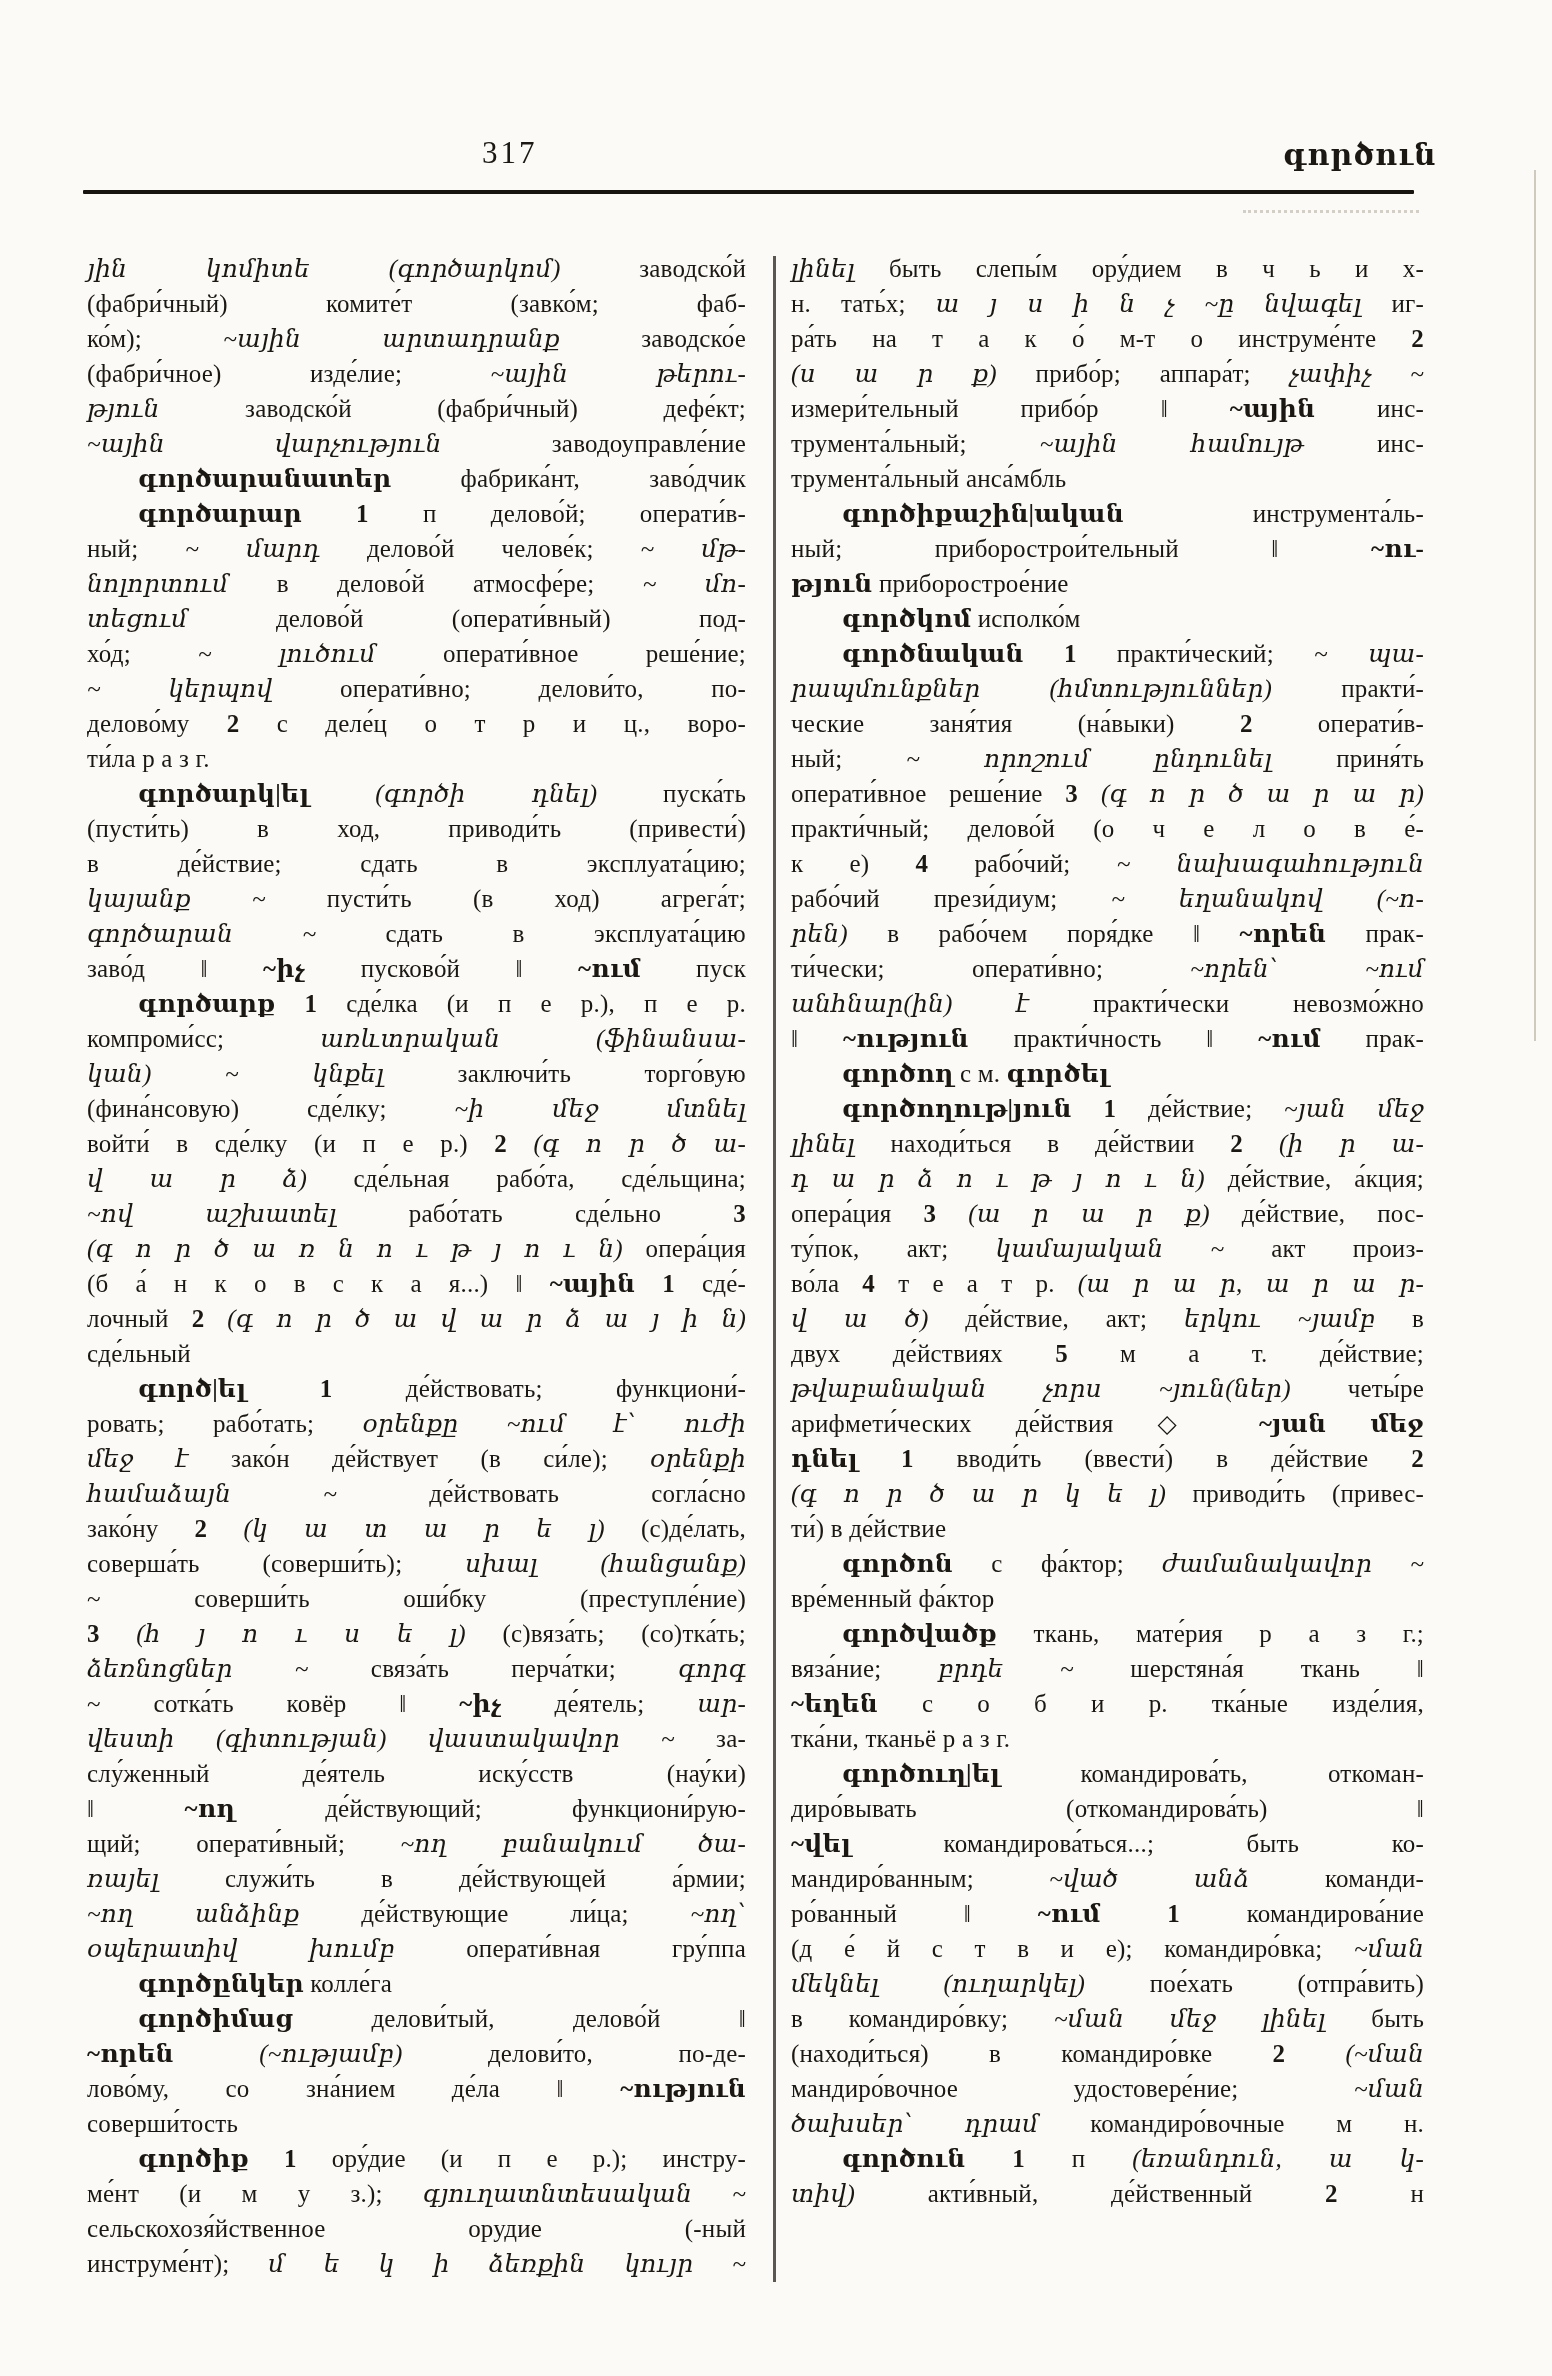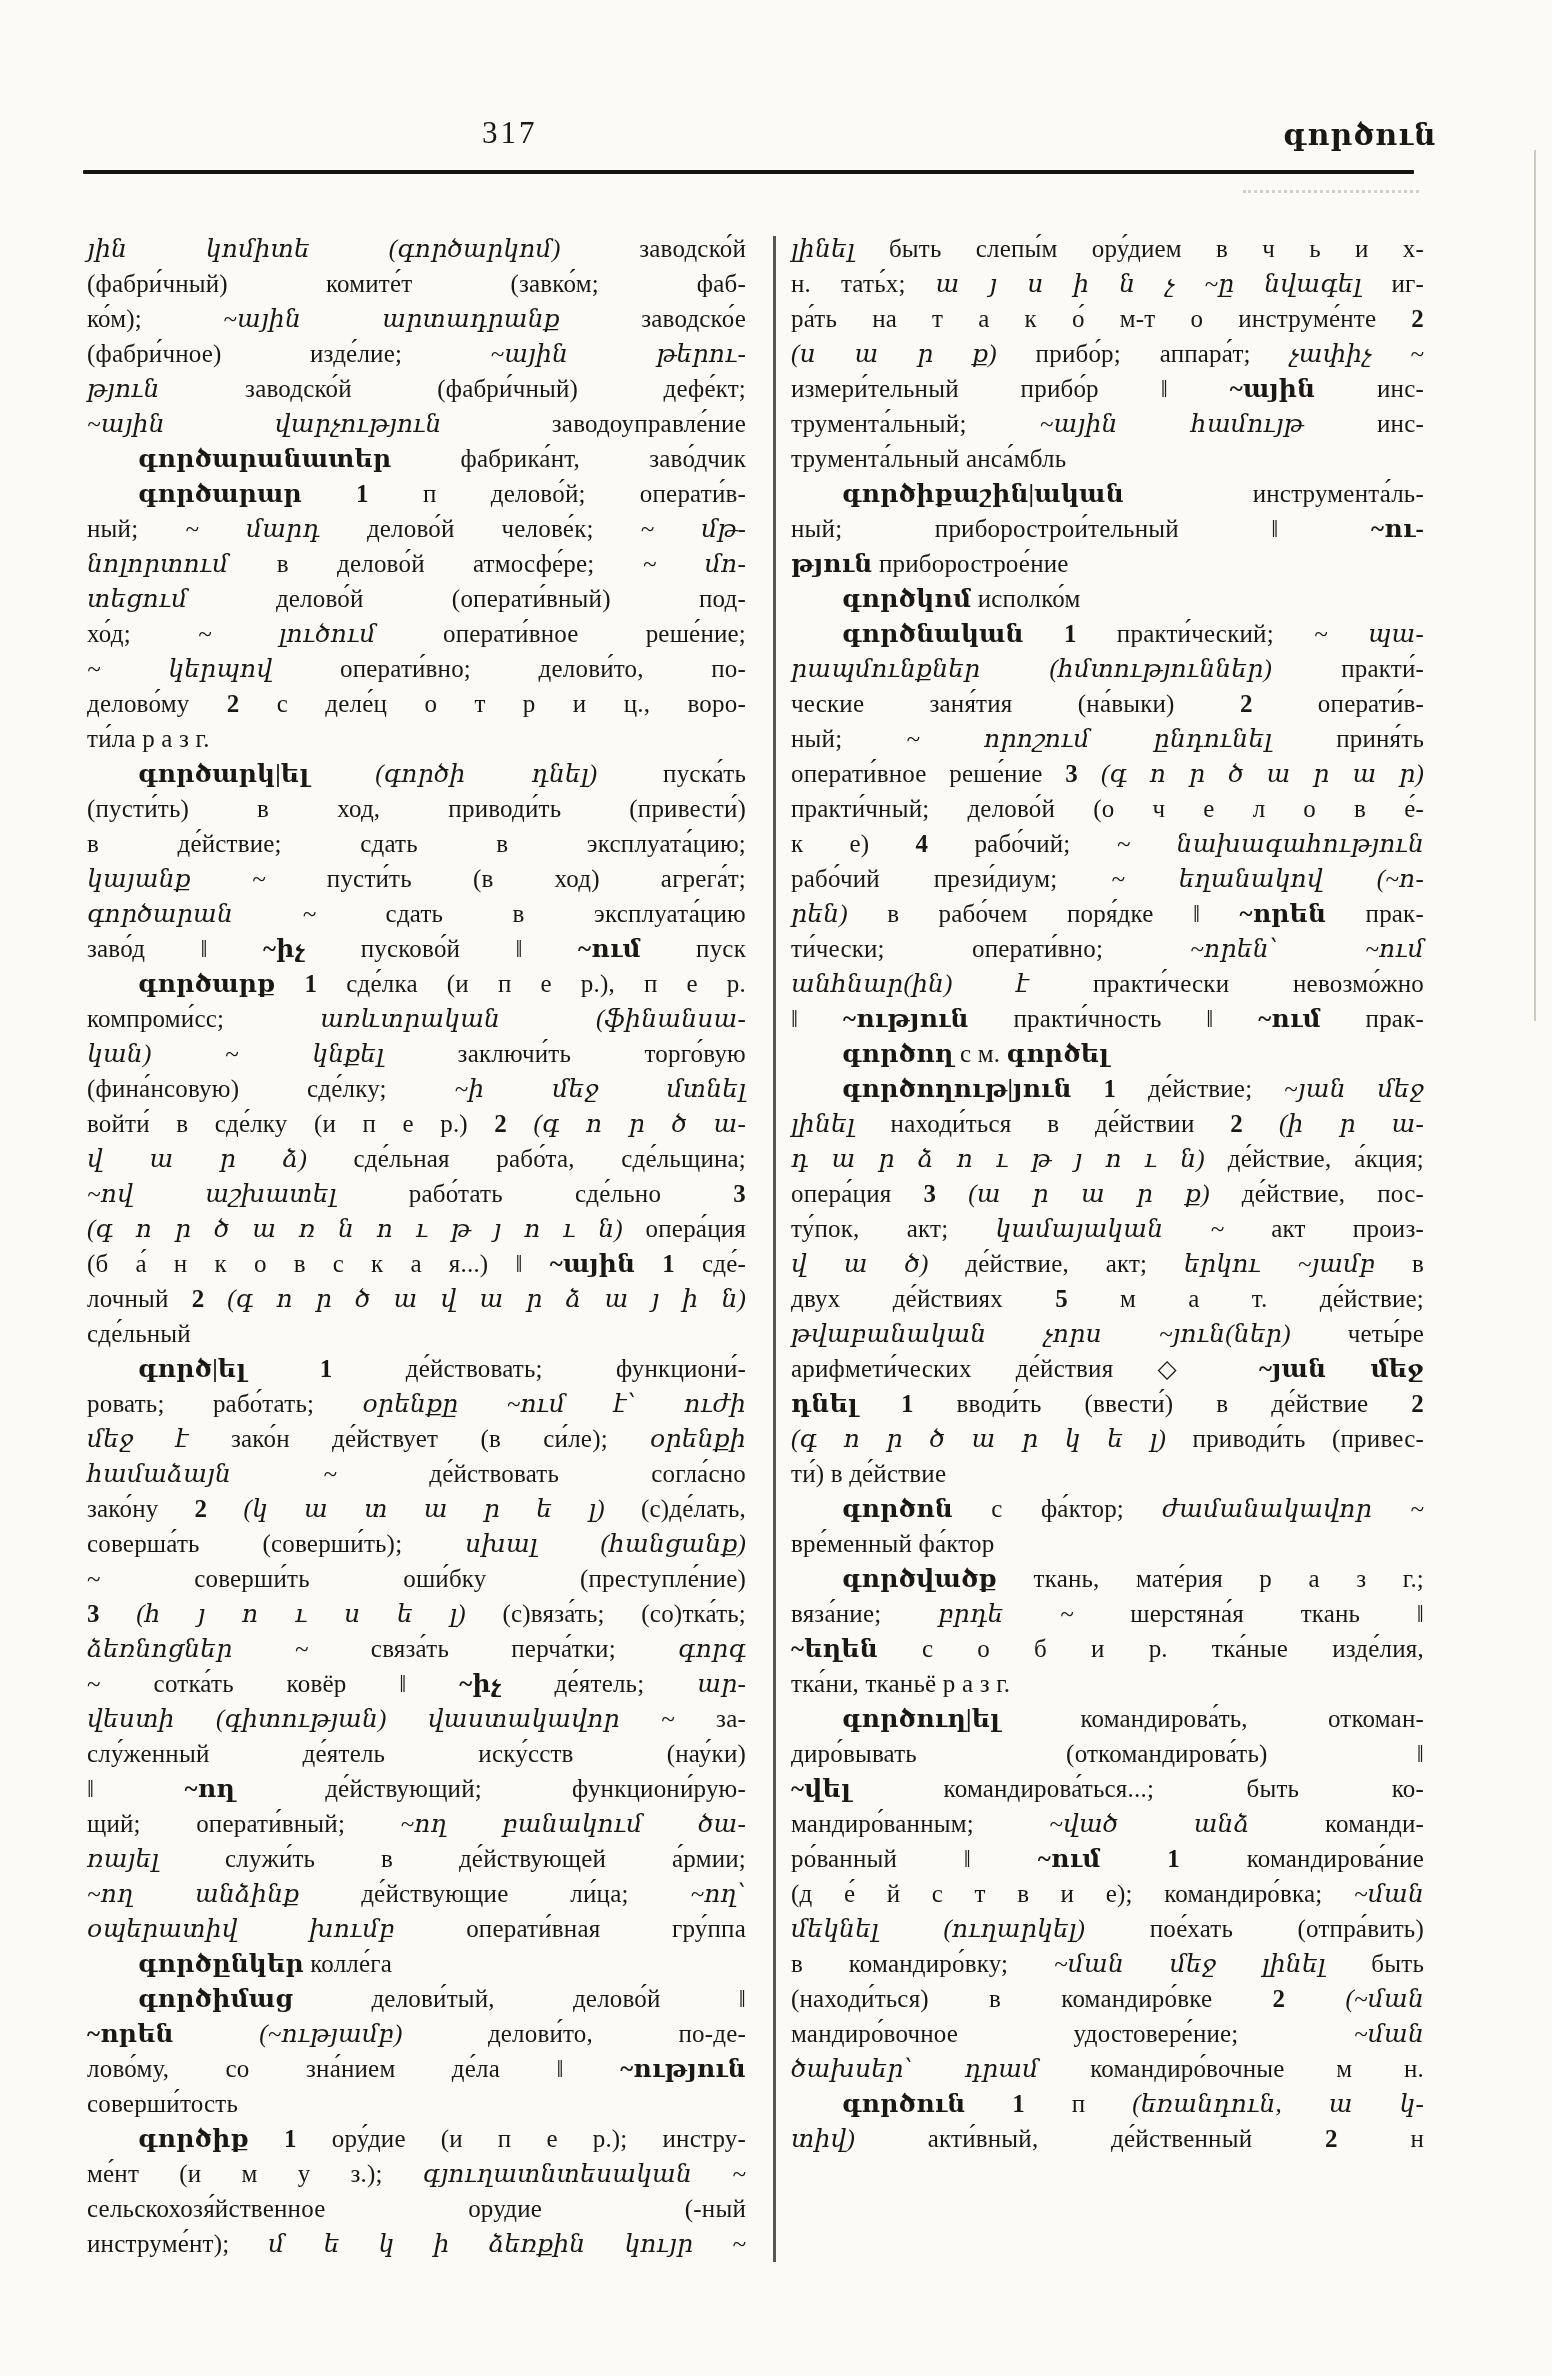--- a/index.html
+++ b/index.html
@@ -5,21 +5,21 @@
 <style>
   html,body{margin:0;padding:0;}
   body{
     width:1552px;height:2376px;
     background:#fbfaf6;
     font-family:"Liberation Serif","DejaVu Serif",serif;
     color:#1b1712;
     position:relative;
     overflow:hidden;
   }
-  .page{position:absolute;inset:0;}
+  .page{position:absolute;inset:0;margin-top:20px;}
   .pagenum{
     position:absolute;top:115px;left:482px;
     font-size:31px;letter-spacing:3px;font-weight:400;
   }
   .runhead{
     position:absolute;top:117px;left:1283px;width:131px;
     font-size:30px;font-weight:700;text-align:right;
     letter-spacing:1px;
   }
   .rule{
@@ -149,20 +149,21 @@
       <div class="line"><span class="i">րեն)</span><span> в рабо́чем поря́дке ‖ </span><span class="b">~որեն</span><span> прак-</span></div>
       <div class="line"><span>ти́чески; операти́вно; </span><span class="i">~որեն՝ ~ում</span></div>
       <div class="line"><span class="i">անհնար(ին) է</span><span> практи́чески невозмо́жно</span></div>
       <div class="line"><span>‖ </span><span class="b">~ություն</span><span> практи́чность ‖ </span><span class="b">~ում</span><span> прак-</span></div>
       <div class="line ind end"><span class="b">գործող</span><span> с м. </span><span class="b">գործել</span></div>
       <div class="line ind"><span class="b">գործողութ|յուն</span><span> </span><span class="b">1</span><span> де́йствие; </span><span class="i">~յան մեջ</span></div>
       <div class="line"><span class="i">լինել</span><span> находи́ться в де́йствии </span><span class="b">2</span><span> </span><span class="i">(ի ր ա-</span></div>
       <div class="line"><span class="i">դ ա ր ձ ո ւ թ յ ո ւ ն)</span><span> де́йствие, а́кция;</span></div>
       <div class="line"><span>опера́ция </span><span class="b">3</span><span> </span><span class="i">(ա ր ա ր ք)</span><span> де́йствие, пос-</span></div>
       <div class="line"><span>ту́пок, акт; </span><span class="i">կամայական ~</span><span> акт произ-</span></div>
+      <div class="line"><span>во́ла </span><span class="b">4</span><span> т е а т р. </span><span class="i">(ա ր ա ր, ա ր ա ր-</span></div>
       <div class="line"><span class="i">վ ա ծ)</span><span> де́йствие, акт; </span><span class="i">երկու ~յամբ</span><span> в</span></div>
       <div class="line"><span>двух де́йствиях </span><span class="b">5</span><span> м а т. де́йствие;</span></div>
       <div class="line"><span class="i">թվաբանական չորս ~յուն(ներ)</span><span> четы́ре</span></div>
       <div class="line"><span>арифмети́ческих де́йствия ◇ </span><span class="b">~յան մեջ</span></div>
       <div class="line"><span class="b">դնել</span><span> </span><span class="b">1</span><span> вводи́ть (ввести́) в де́йствие </span><span class="b">2</span></div>
       <div class="line"><span class="i">(գ ո ր ծ ա ր կ ե լ)</span><span> приводи́ть (привес-</span></div>
       <div class="line end"><span>ти́) в де́йствие</span></div>
       <div class="line ind"><span class="b">գործոն</span><span> с фа́ктор; </span><span class="i">ժամանակավոր ~</span></div>
       <div class="line end"><span>вре́менный фа́ктор</span></div>
       <div class="line ind"><span class="b">գործվածք</span><span> ткань, мате́рия р а з г.;</span></div>

